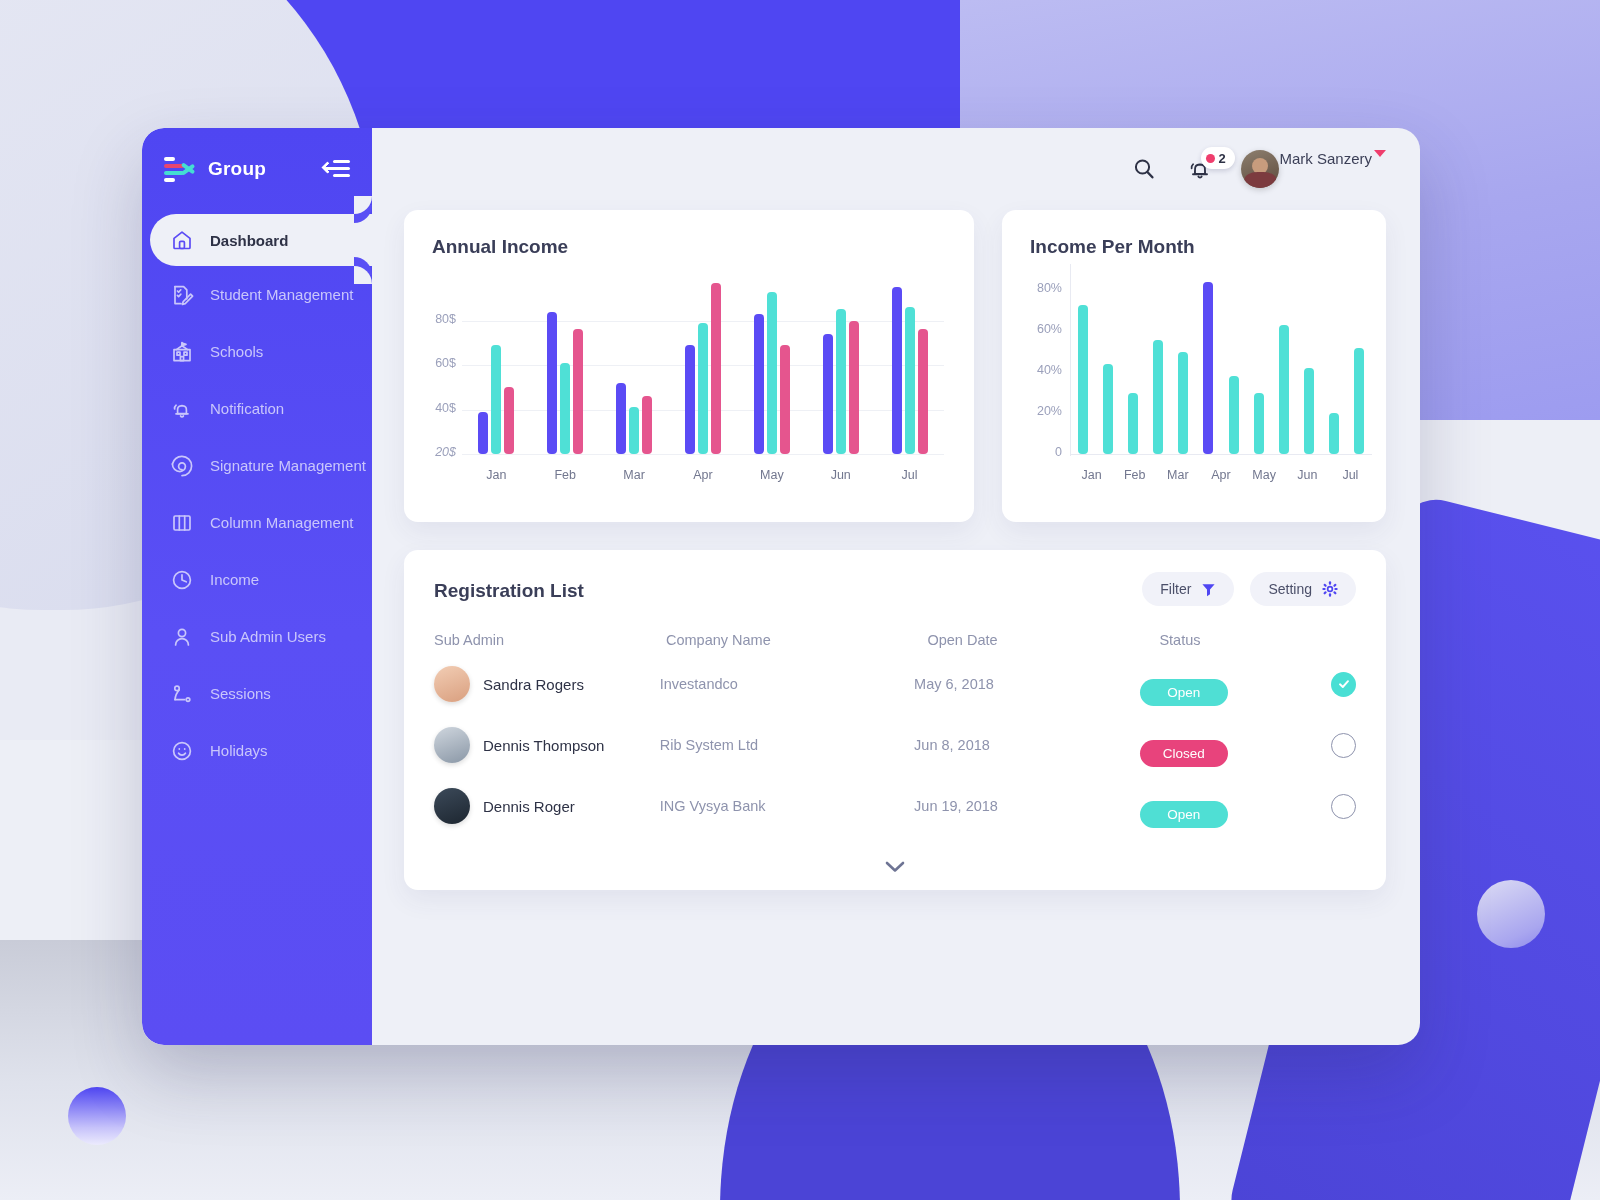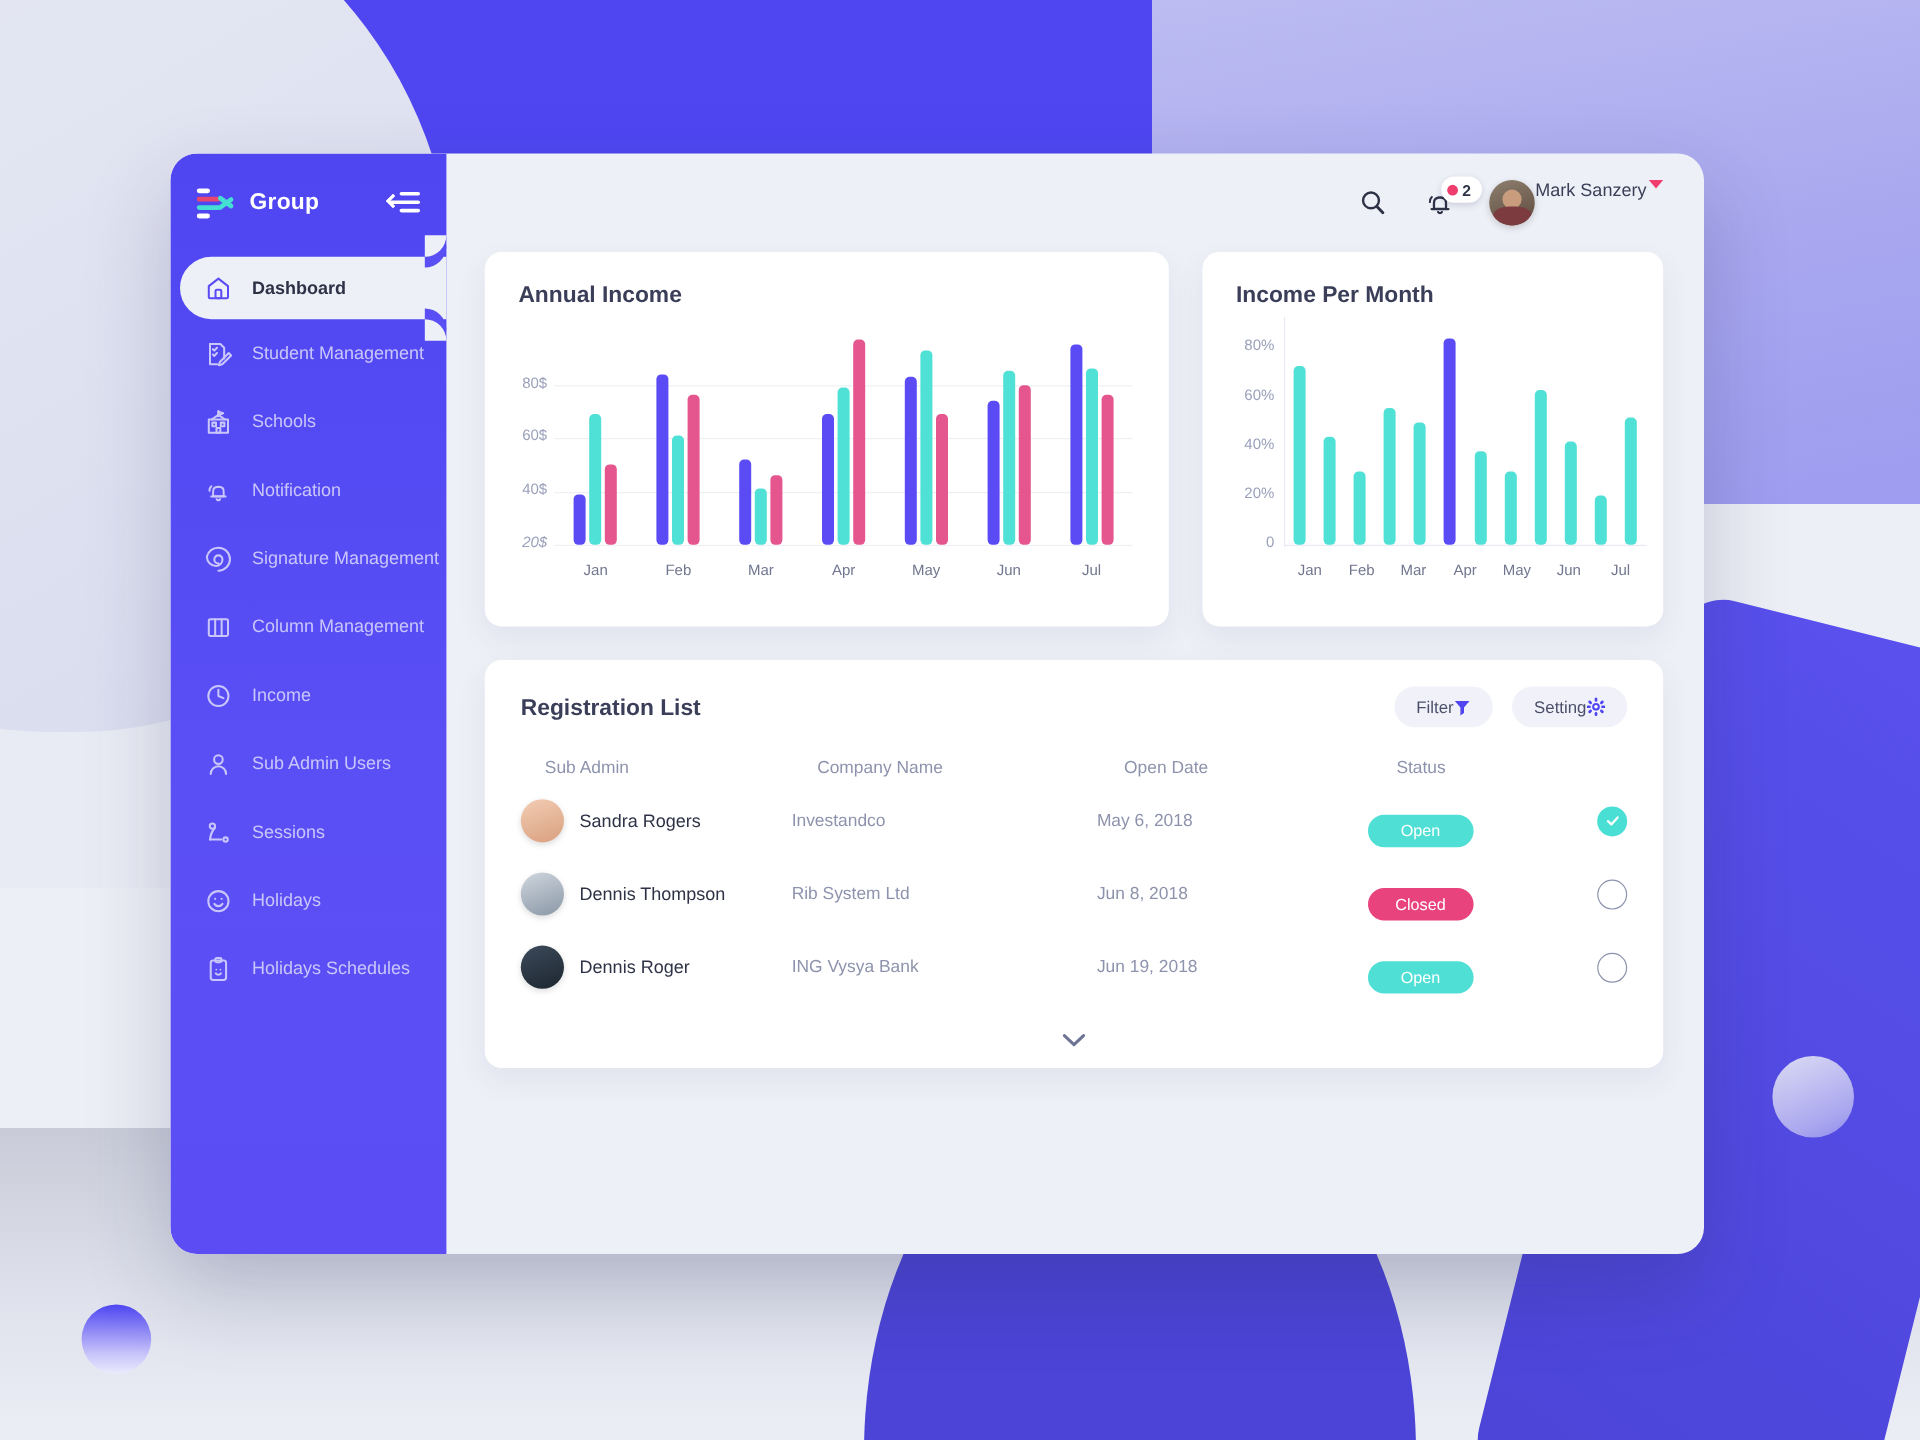--- a/index.html
+++ b/index.html
@@ -152,24 +152,24 @@
   .gridline { position:absolute; height:1px; background:#eef0f5; }
   .axisline { position:absolute; width:1px; background:#e8eaf2; }
   .bar { position:absolute; border-radius:4px; bottom:0; }
   .xlab { position:absolute; font-size:12.5px; color:#72778f; text-align:center; }
 
   
   .table-card { margin-top:28px; height:340px; position:relative; }
   .table-head { display:flex; align-items:center; padding:0 30px;margin-top:21px; }
   .tc-actions { margin-left:auto; display:flex; gap:16px; padding-top:22px; }
   .pill {
-    display:flex; align-items:center; background:#f1f2f9; color:#4b4f69;
+    display:flex; align-items:center; gap:10px; background:#f1f2f9; color:#4b4f69;
     border-radius:20px; padding:9px 18px; font-size:14px; cursor:pointer;
   }
-  .th-row { display:flex; padding:0 30px; margin-top:26px;margin-left:20px; }
+  .th-row { display:flex; padding:0 30px; margin-top:26px; }
   .th { font-size:14.5px; color:#8e93ad; }
   .c1 { width:236px; } .c2 { width:266px; } .c3 { width:236px; } .c4 { width:200px; } .c5 { flex:1; }
   .tr { display:flex; align-items:center; padding:0 30px; height:50px; margin-top:11px; }
   .cell { font-size:14.5px; color:#8e93ad; display:flex; align-items:center; }
   .name { color:#2e3246; font-size:15px; }
   .ravatar { width:36px; height:36px; border-radius:50%; margin-right:13px; flex:0 0 36px; overflow:hidden; position:relative; box-shadow:0 2px 5px rgba(0,0,0,.14); }
   .status {
     border-radius:16px; color:#fff; font-size:13.5px; width:88px; height:27px;
     display:flex; align-items:center; justify-content:center; cursor:pointer;margin-top:16px;
   }
@@ -313,32 +313,20 @@
         <div class="nav-item">
           <span>
             <svg viewBox="0 0 24 24" class="ico">
               <circle cx="12" cy="12" r="8.4" fill="none" stroke="#c9c6fb" stroke-width="1.7" stroke-linecap="round" stroke-linejoin="round"></circle>
               <circle cx="9.3" cy="10" r=".9" fill="#c9c6fb"></circle>
               <circle cx="14.7" cy="10" r=".9" fill="#c9c6fb"></circle>
               <path d="M8.6 14.2 a4 4 0 0 0 6.8 0" fill="none" stroke="#c9c6fb" stroke-width="1.7" stroke-linecap="round" stroke-linejoin="round"></path>
             </svg>
           </span>
                  <span>Holidays</span>
-        </div>
-        <div class="nav-item">
-          <span>
-            <svg viewBox="0 0 24 24" class="ico">
-              <rect x="5.6" y="4.4" width="12.8" height="16.2" rx="2" fill="none" stroke="#c9c6fb" stroke-width="1.7" stroke-linecap="round" stroke-linejoin="round"></rect>
-              <rect x="9.4" y="2.4" width="5.2" height="3.4" rx="1.2" fill="none" stroke="#c9c6fb" stroke-width="1.7" stroke-linecap="round" stroke-linejoin="round"></rect>
-              <circle cx="10.3" cy="12" r=".8" fill="#c9c6fb"></circle>
-              <circle cx="13.7" cy="12" r=".8" fill="#c9c6fb"></circle>
-              <path d="M9.8 15.2 a2.8 2.8 0 0 0 4.4 0" fill="none" stroke="#c9c6fb" stroke-width="1.7" stroke-linecap="round" stroke-linejoin="round"></path>
-            </svg>
-          </span>
-                 <span>Holidays Schedules</span>
         </div>
       </nav>
   </aside>
 
   <div class="main">
 
     <div class="topbar">
       <div class="icon-btn">
         <svg width="24" height="24" viewBox="0 0 24 24">
             <circle cx="10.5" cy="10" r="6.6" fill="none" stroke="#2e3246" stroke-width="2"></circle>

